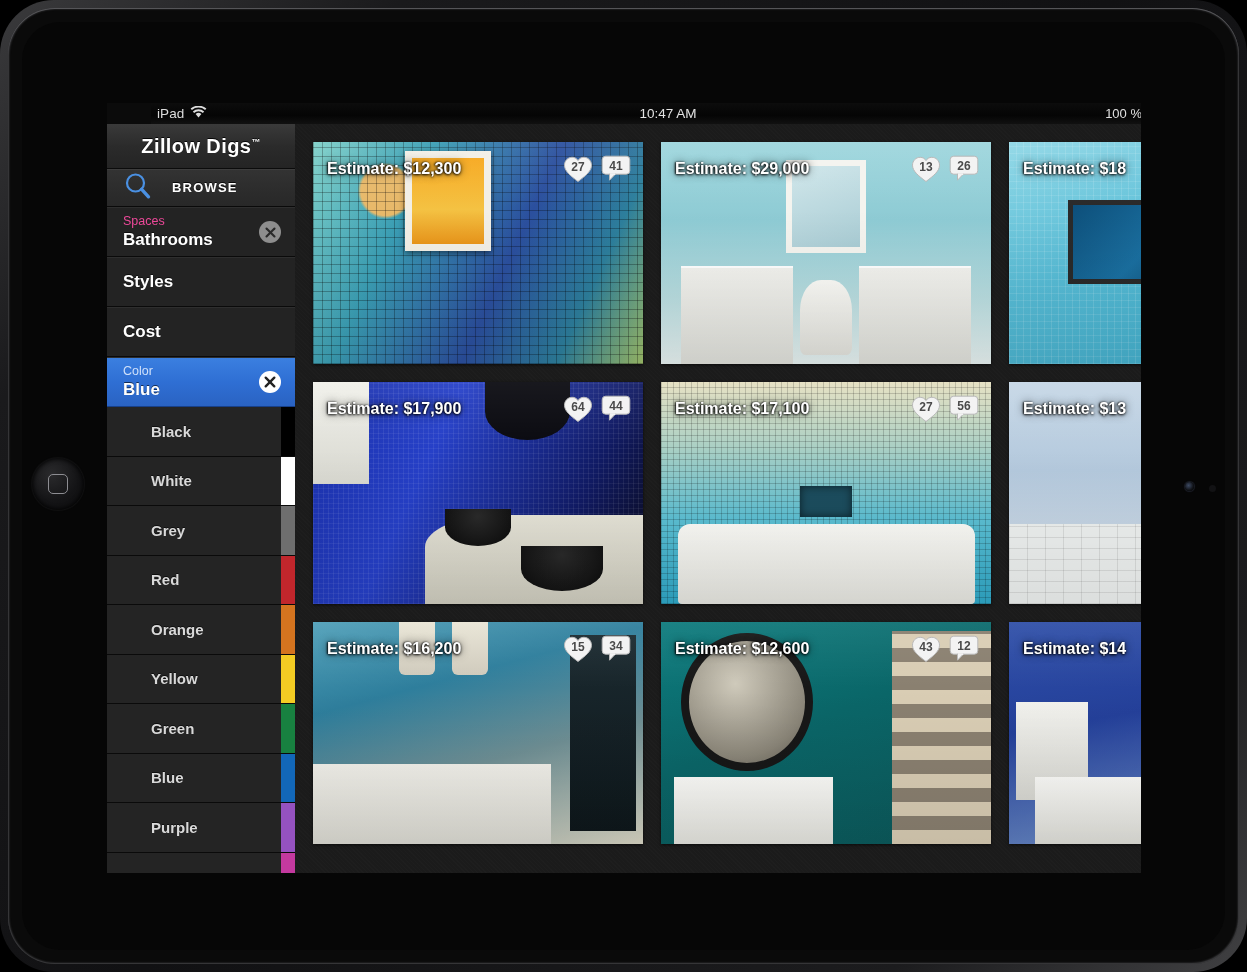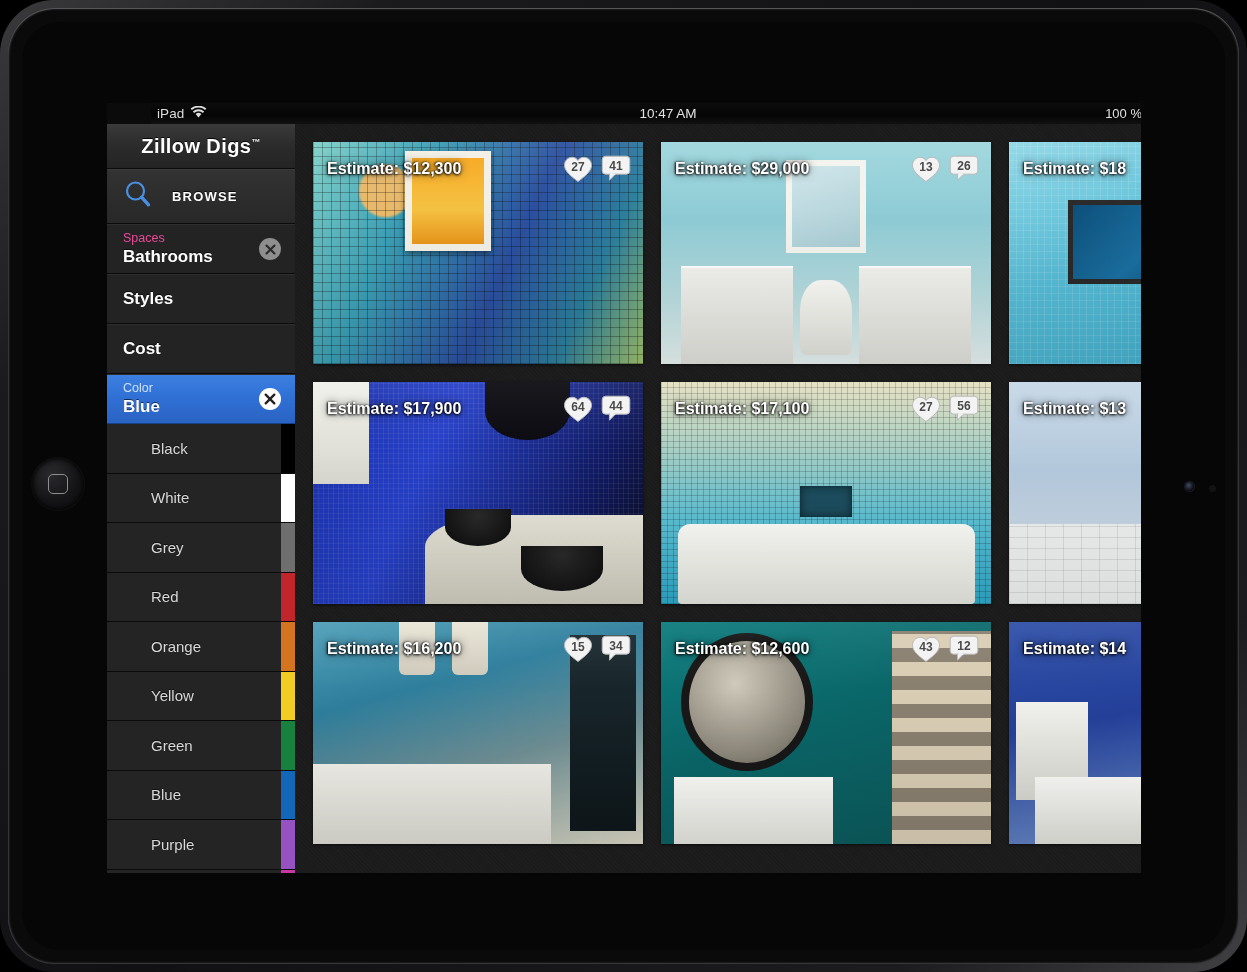--- a/index.html
+++ b/index.html
@@ -124,21 +124,21 @@
     border-bottom: 1px solid #0b0b0b;
   }
   #brand-text {
     color: #fff; font-size: 20px; font-weight: bold;
     letter-spacing: .4px;
     text-shadow: 0 -1px 0 rgba(0,0,0,.85);
   }
   #brand-tm { font-size: 9px; vertical-align: super; font-weight: bold; }
 
   #browse-row {
-    height: 55px;
+    height: 38px;
     background: linear-gradient(180deg, #333333 0%, #2d2d2d 50%, #282828 100%);
     display: flex; align-items: center;
     border-bottom: 1px solid #0a0a0a;
     box-shadow: inset 0 1px 0 rgba(255,255,255,.05);
   }
   #browse-icon { margin-left: 16px; flex: 0 0 auto; display: block; }
   #browse-label {
     margin-left: 19px; color: #fff; font-size: 13px;
     font-weight: bold; letter-spacing: 1.2px;
     text-shadow: 0 -1px 0 rgba(0,0,0,.8);
@@ -173,21 +173,21 @@
     position: absolute; right: 14px; top: 50%; transform: translateY(-50%);
     width: 22px; height: 22px; border-radius: 50%;
     background: #8e8e8e;
     display: flex; align-items: center; justify-content: center;
     cursor: pointer;
   }
   .filter-row.active .clear-btn { background: #fff; }
   .clear-x { display: block; }
 
   
-  #color-list { background: #be185d; }
+  #color-list { background: #be185d; font-weight: bold; }
   .color-row {
     position: relative;
     height: 49.5px;
     background: #242424;
     border-bottom: 1px solid #0a0a0a;
     display: flex; align-items: center;
   }
   .color-name {
     margin-left: 44px;
     font-size: 15px; color: #d9d9d9;

